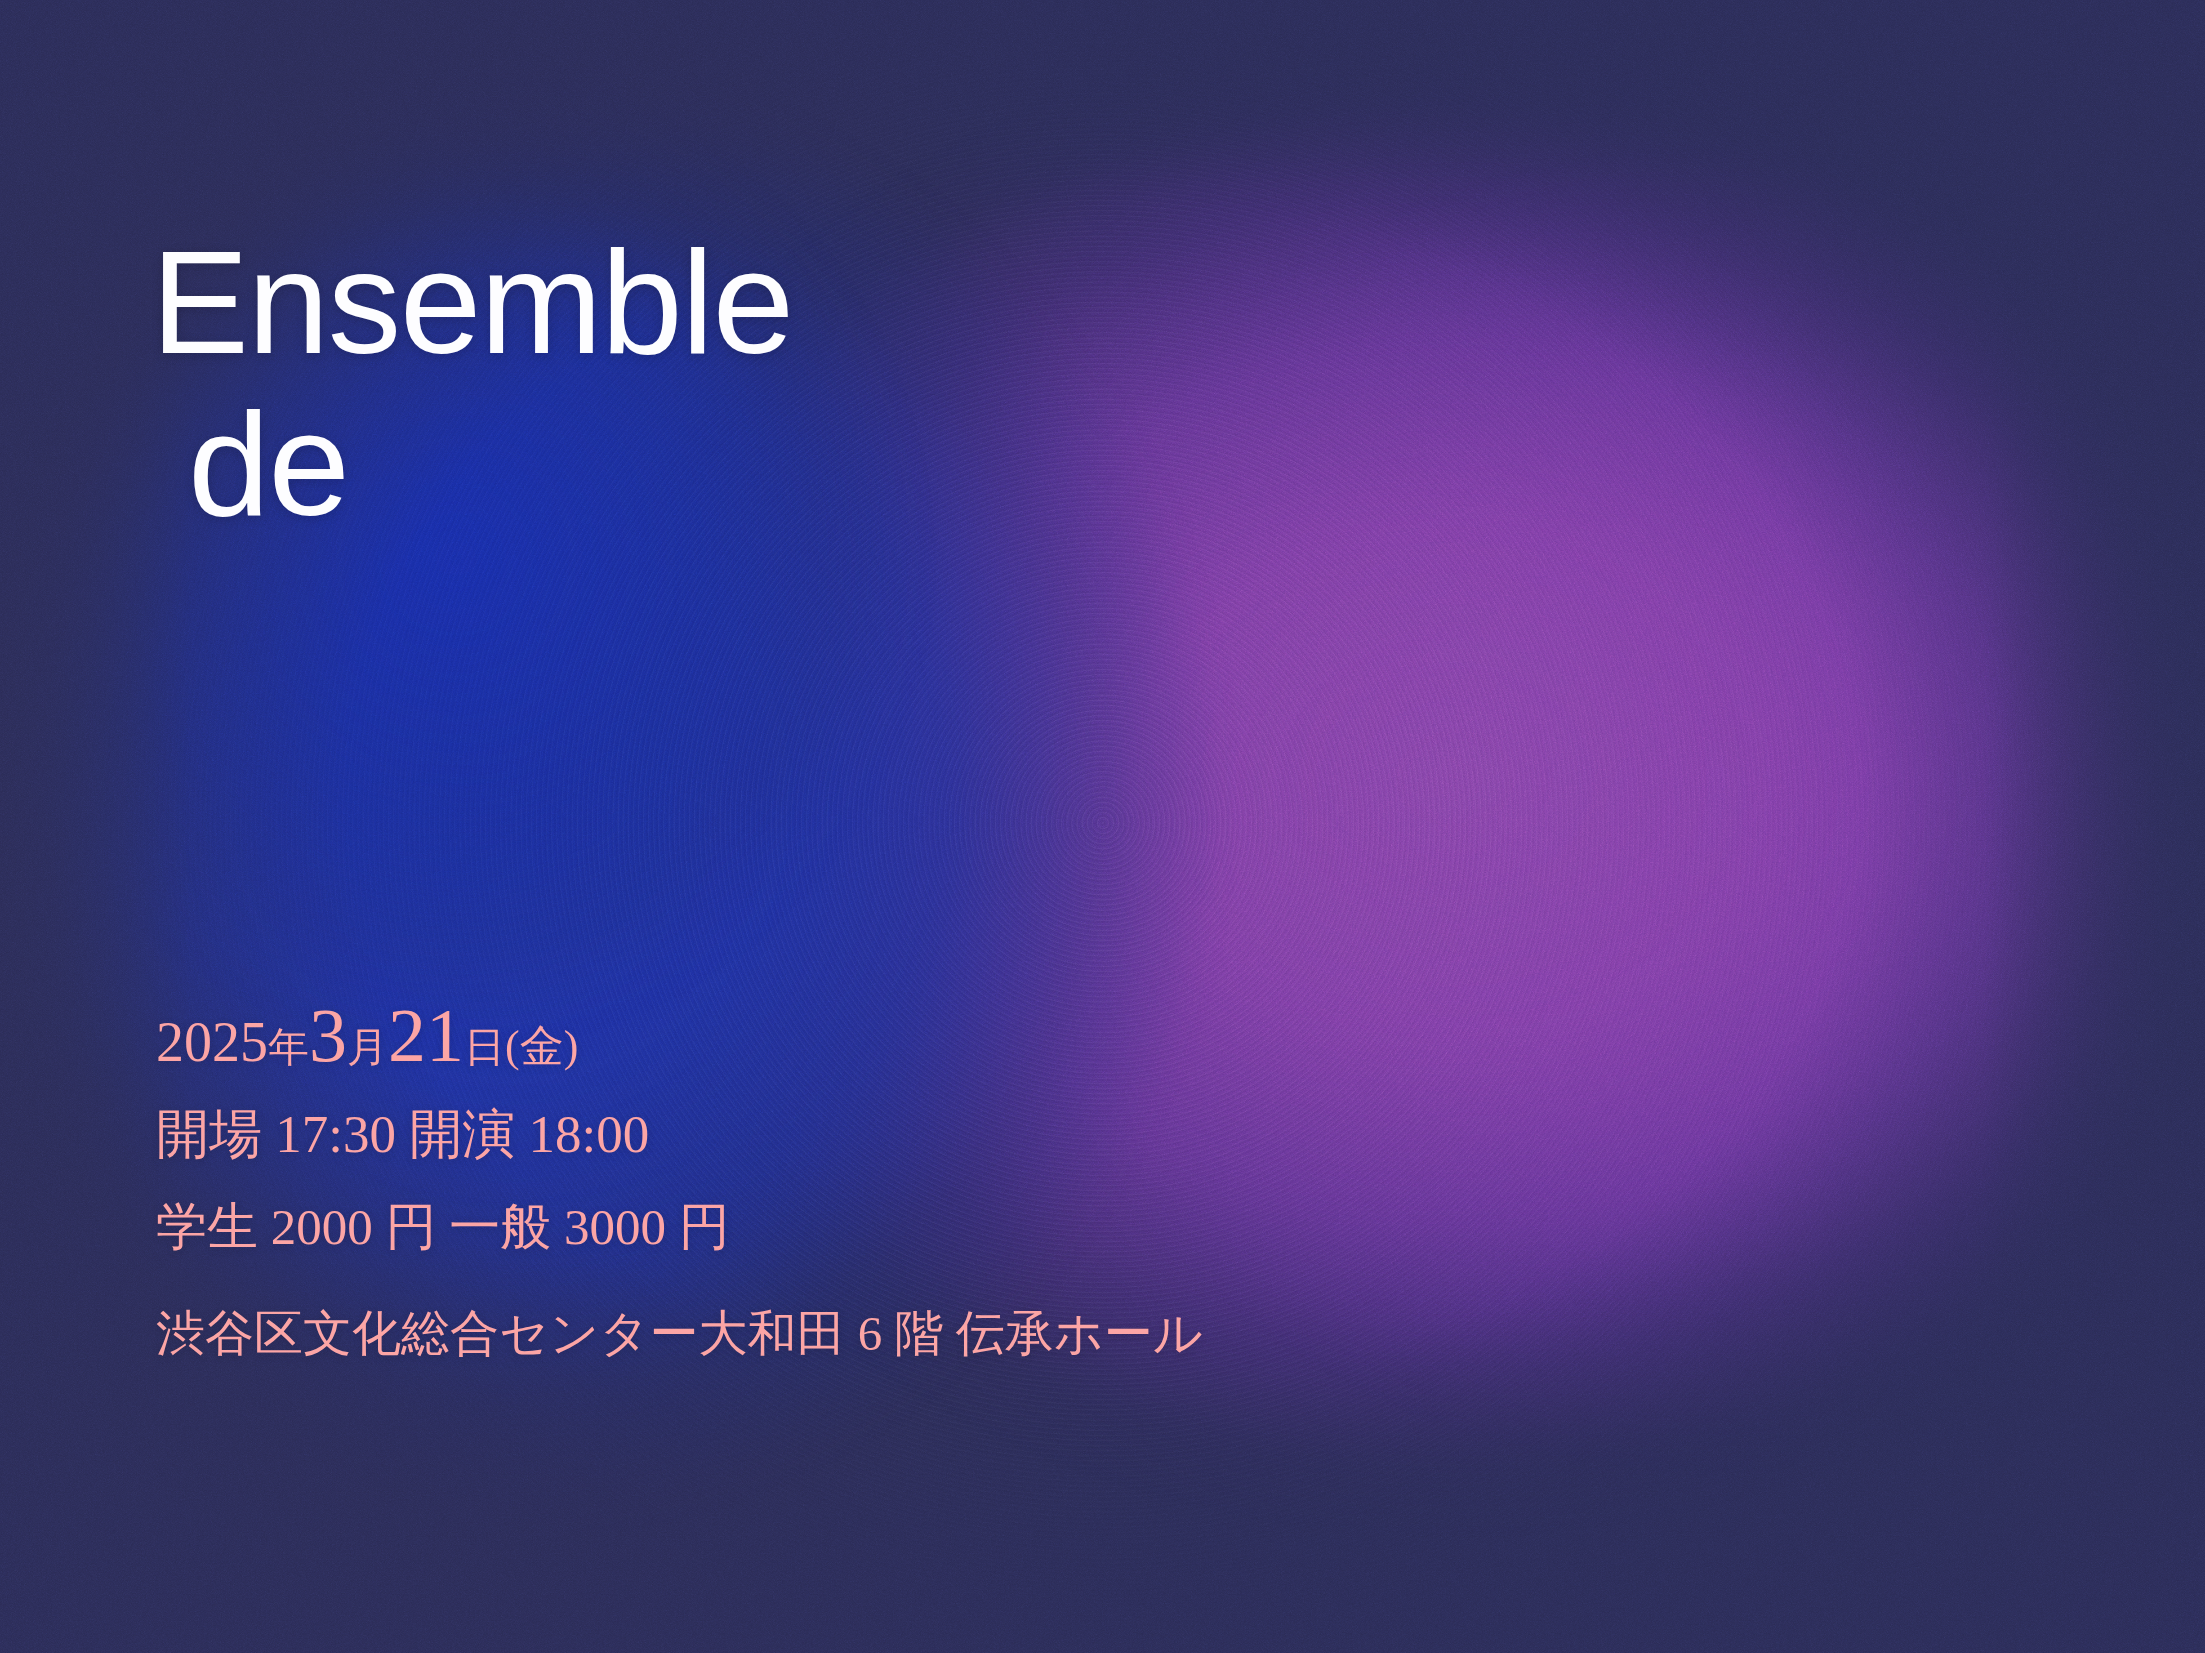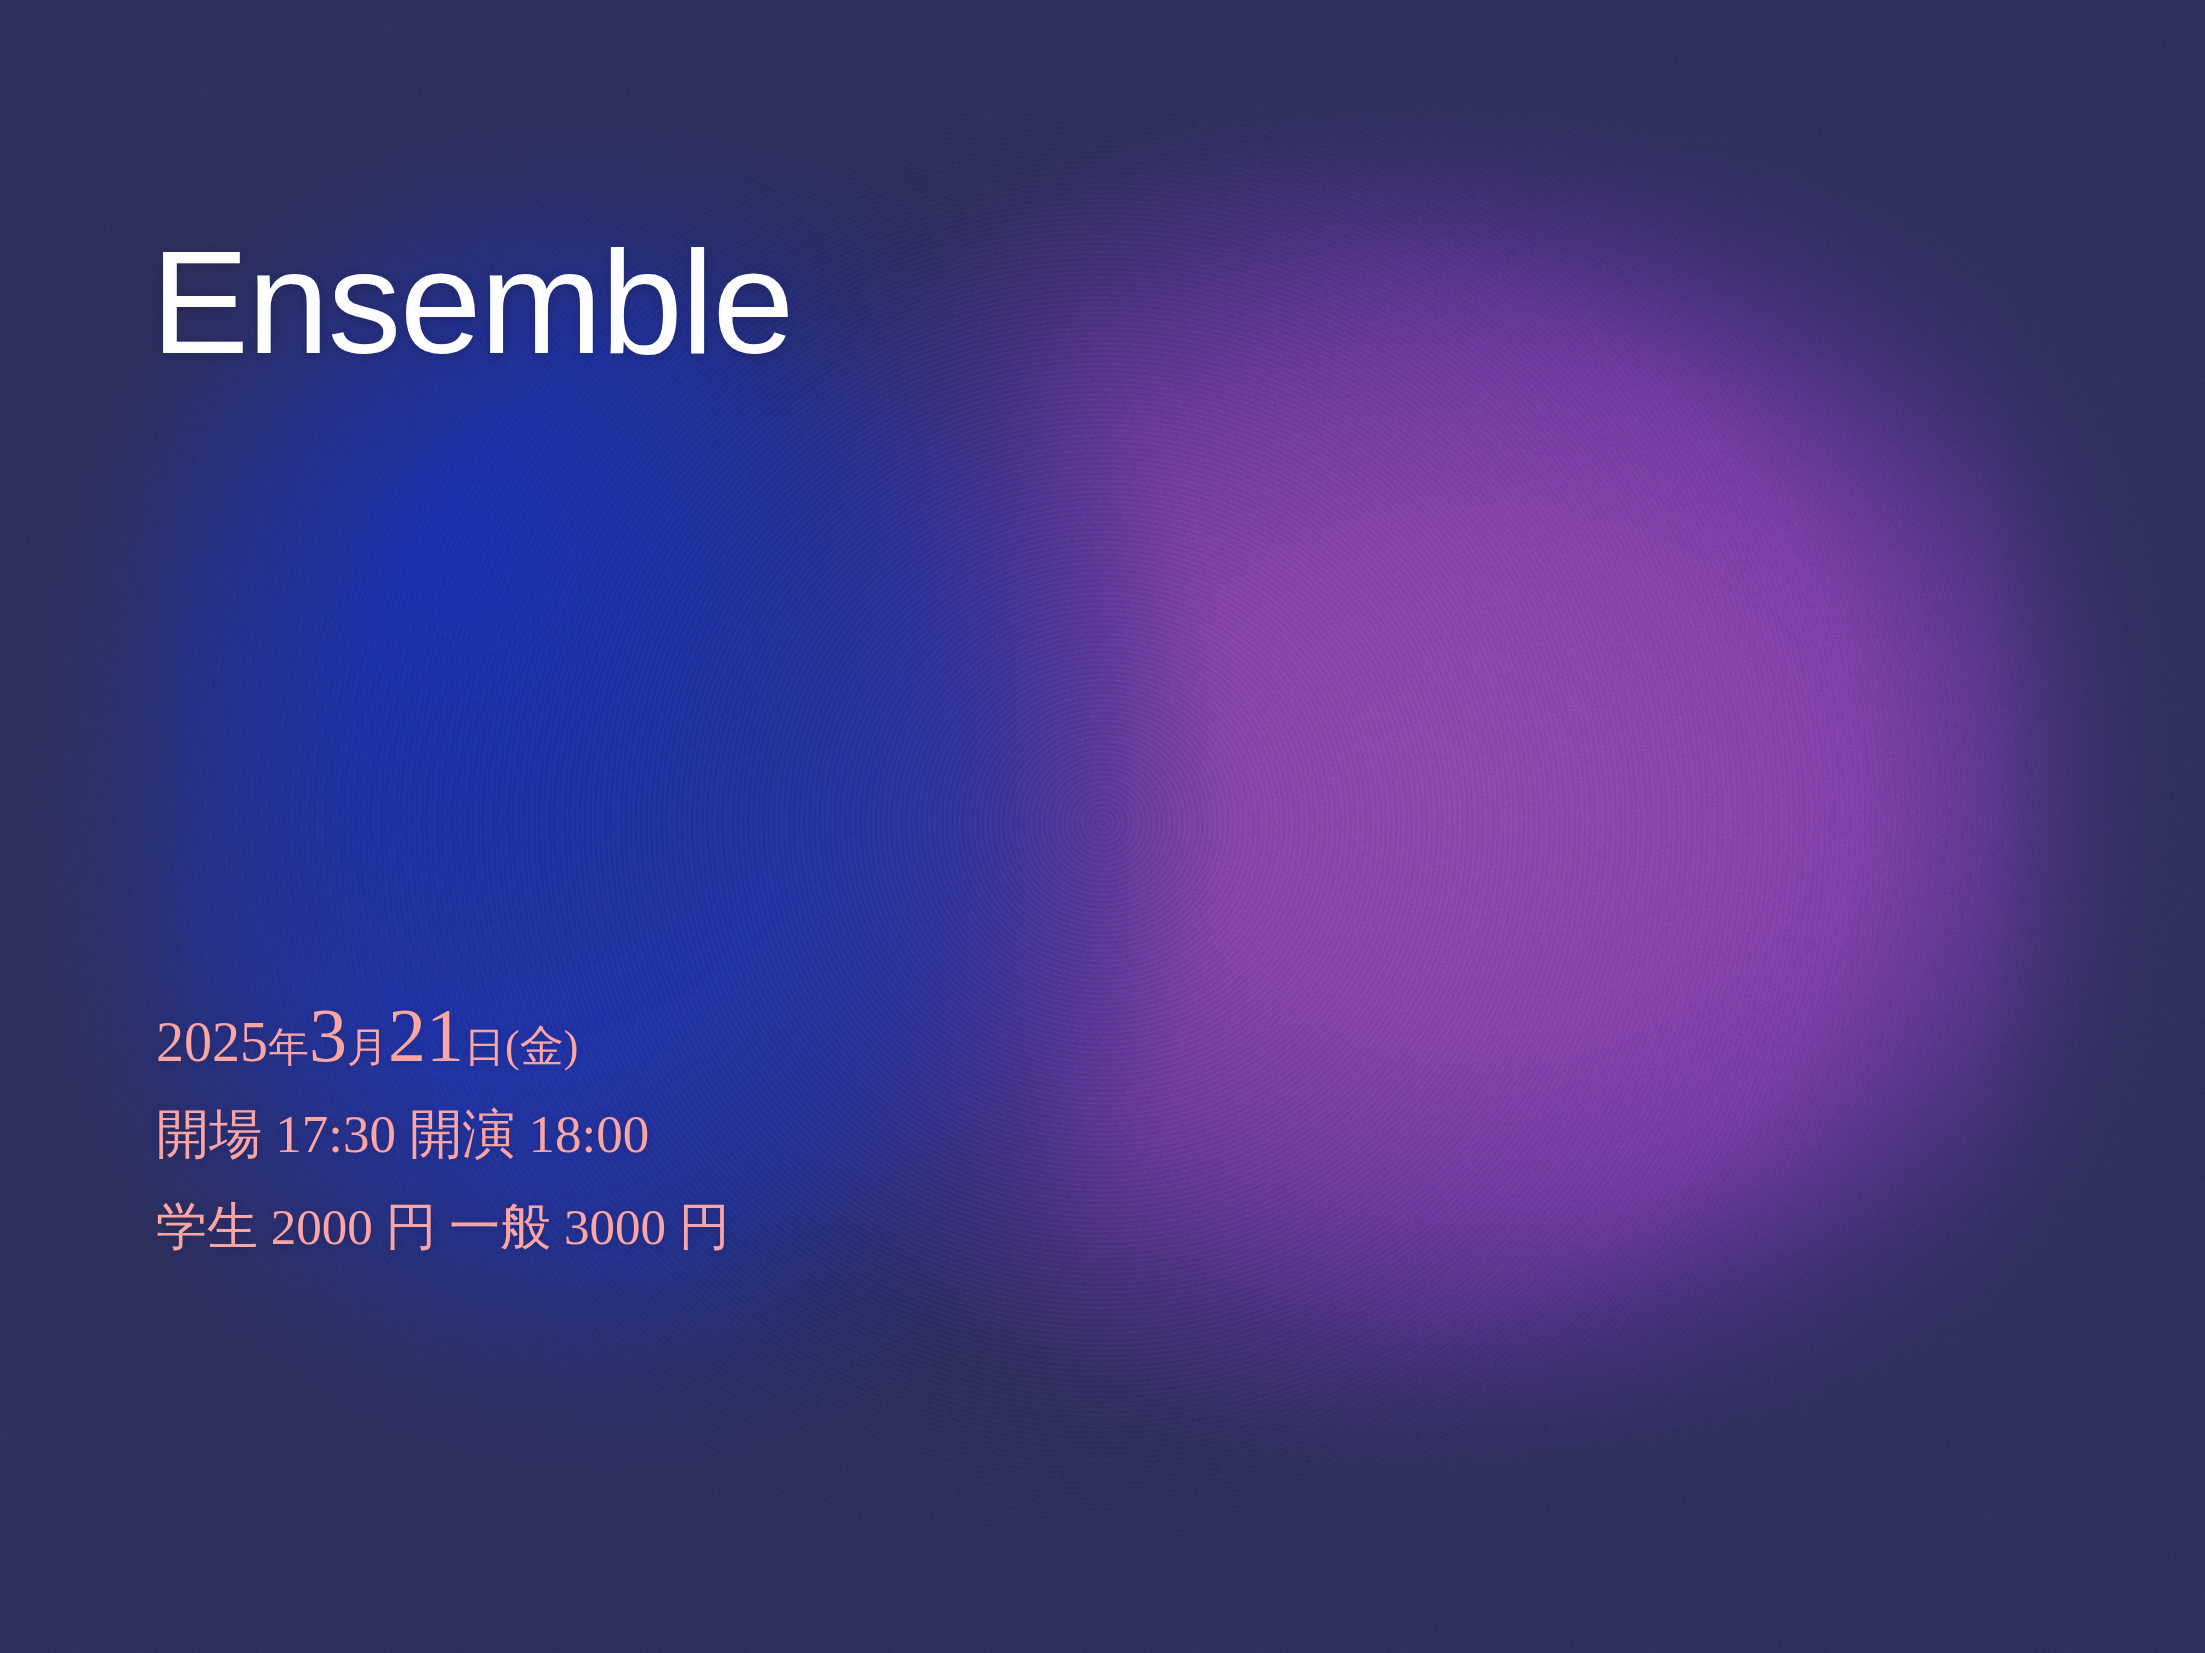--- a/index.html
+++ b/index.html
@@ -195,29 +195,31 @@
         <feColorMatrix type="saturate" values="0.25"></feColorMatrix>
       </filter>
       <rect width="3000" height="2250" filter="url(#noiseFilter)"></rect>
     </svg>
   </div>
 
   <div id="content">
 
     <div id="title-block">
       <div class="title-line" id="title-line-1">Ensemble</div>
+      <div class="title-line" id="title-line-2">de</div>
     </div>
 
     <div id="info-block">
 
       <div class="info-line" id="date-line">
         <span class="mid">2025</span><span class="small">年</span><span class="big">3</span><span class="small">月</span><span class="big">21</span><span class="small">日</span><span class="paren">(</span><span class="paren">金</span><span class="paren">)</span>
       </div>
 
       <div class="info-line" id="time-line">開場 17:30 開演 18:00</div>
 
       <div class="info-line" id="price-line">学生 2000 円 一般 3000 円</div>
 
+      <div class="info-line" id="venue-line">渋谷区文化総合センター大和田 6 階 伝承ホール</div>
 
     </div>
   </div>
 </div>
 
 
 </body></html>

